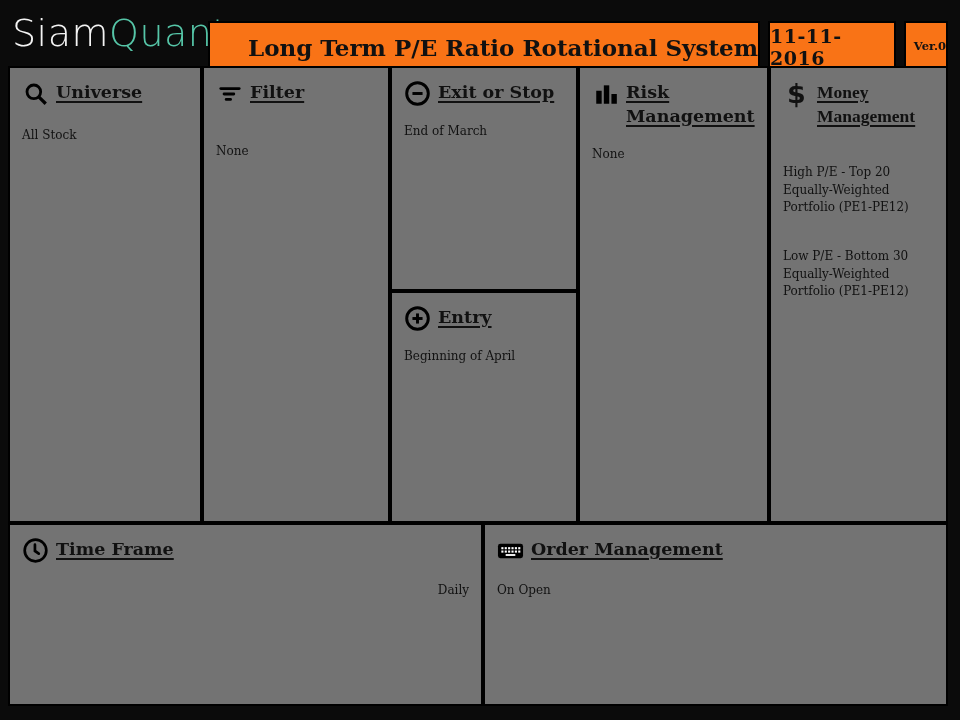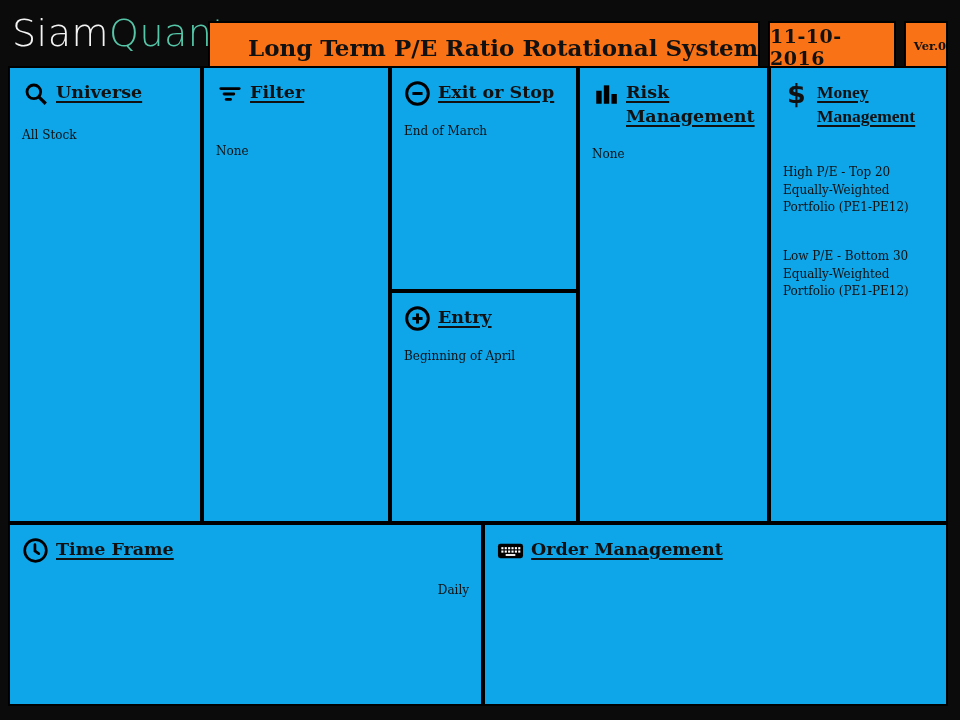--- a/index.html
+++ b/index.html
@@ -9,21 +9,21 @@
   .logo{position:absolute;left:12px;top:6px;height:54px;line-height:54px;
         font-family:"DejaVu Sans","Liberation Sans",sans-serif;font-size:38px;font-weight:300;
         color:#f4f4f4;letter-spacing:.5px;}
   .logo .q{color:#56c6a8;}
   .hbox{position:absolute;top:21px;height:52px;background:#f97316;border:2px solid #000;
         box-sizing:border-box;display:flex;align-items:center;justify-content:flex-end;}
   .title-box{left:208px;width:552px;font-size:23px;font-weight:700;}
   .date-box{left:768px;width:128px;font-size:19px;font-weight:700;letter-spacing:.5px;}
   .ver-box{left:904px;width:44px;font-size:11.5px;font-weight:700;flex-direction:row;line-height:1.2;}
   
-  .cell{position:absolute;background:#0ea5e9;border:2px solid #000;box-sizing:border-box;
+  .cell{position:absolute;background:#737373;border:2px solid #000;box-sizing:border-box;
         padding:12px 12px;}
   .cell-head{display:flex;align-items:flex-start;gap:7px;}
   .icon{width:27px;height:27px;flex:0 0 auto;display:flex;align-items:center;justify-content:center;}
   .icon svg{display:block;}
   .cell-title{font-size:17.5px;font-weight:700;line-height:1.35;padding-top:1px;
               text-decoration:underline;text-decoration-thickness:2px;text-underline-offset:3px;}
   .cell-body{font-size:12px;line-height:1.45;}
   .dollar{font-family:"DejaVu Sans","Liberation Sans",sans-serif;font-size:27px;font-weight:700;line-height:27px;}
   #cell-universe{left:8px;top:66px;width:194px;height:457px;}
   #cell-filter{left:202px;top:66px;width:188px;height:457px;}
@@ -41,21 +41,21 @@
 <body>
 
 <div class="canvas">
 
   <div class="logo"><span>Siam</span><span class="q">Quant</span></div>
 
   <div class="hbox title-box">
     <span>Long Term P/E Ratio Rotational System</span>
   </div>
   <div class="hbox date-box">
-    <span>11-10-2016</span>
+    <span>11-11-2016</span>
   </div>
   <div class="hbox ver-box">
     <span>Ver.</span>
     <span>0</span>
   </div>
 
   <div class="cell" id="cell-universe">
     <div class="cell-head">
       <span class="icon">
         <svg width="26" height="26" viewBox="0 0 24 24" fill="none" stroke="#000" stroke-width="2.6">
@@ -162,15 +162,16 @@
             <rect x="11.5" y="11.5" width="2.2" height="2.2"></rect>
               <rect x="15" y="11.5" width="2.2" height="2.2"></rect>
             <rect x="18.5" y="11.5" width="2.2" height="2.2"></rect>
               <rect x="22" y="11.5" width="2.2" height="2.2"></rect>
             <rect x="9" y="15.2" width="10" height="1.9"></rect>
           </g>
         </svg>
       </span>
       <span class="cell-title">Order Management</span>
     </div>
+    <div class="cell-body mt18">On Open</div>
   </div>
 
 </div>
 
 </body></html>

